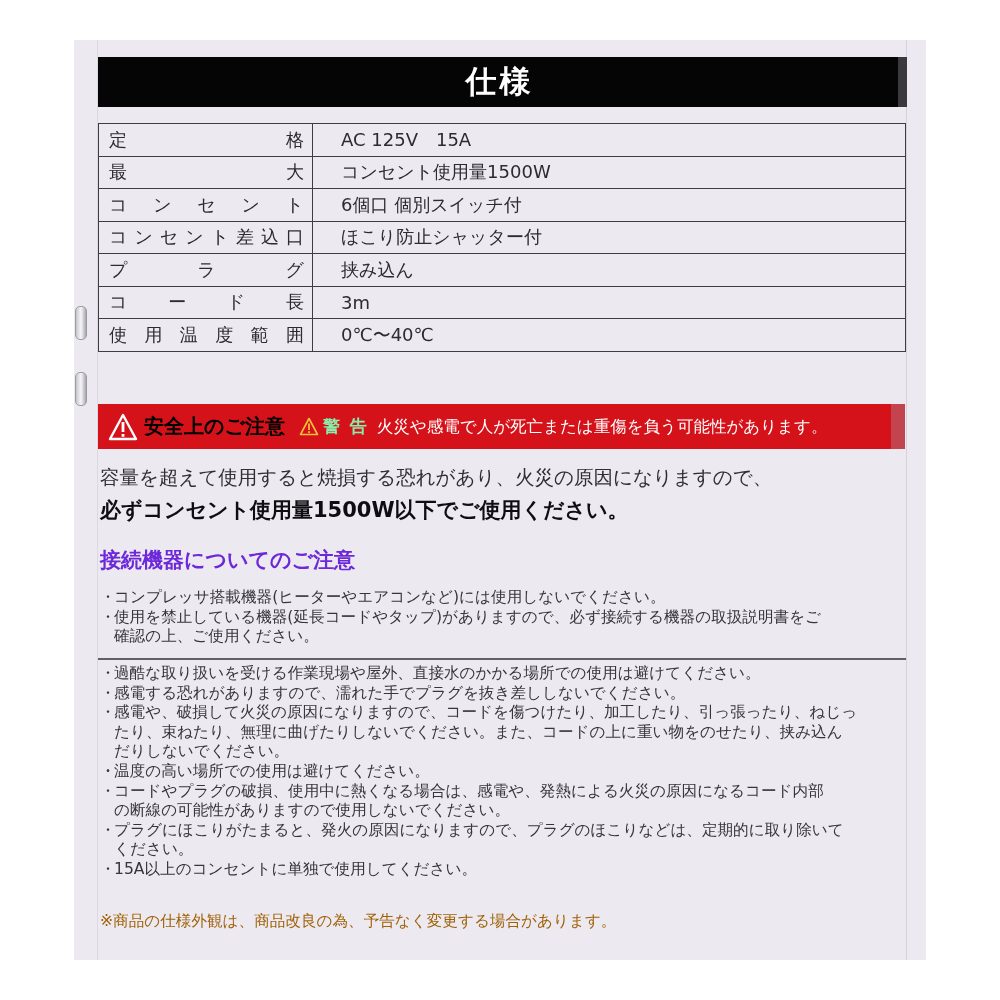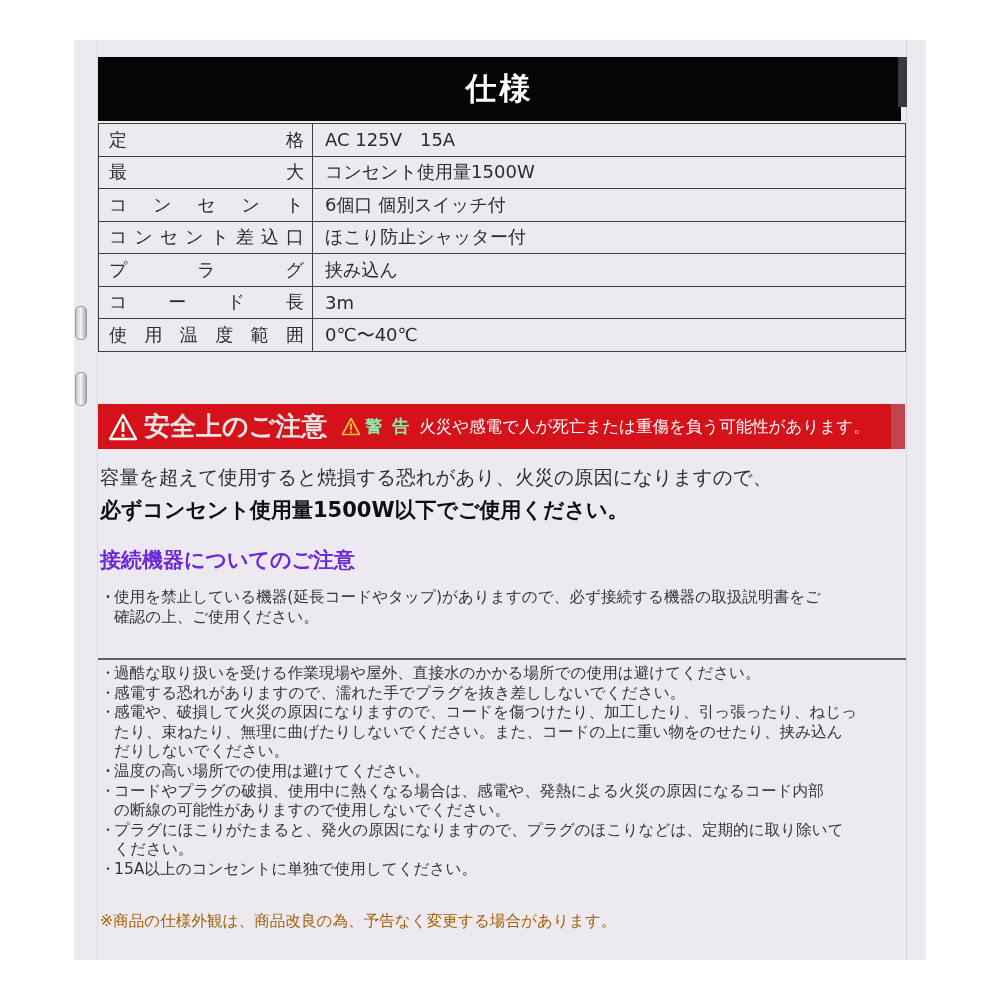--- a/index.html
+++ b/index.html
@@ -6,38 +6,38 @@
     body { width: 1000px; height: 1000px; position: relative; overflow: hidden;
            font-family: "DejaVu Sans", "Liberation Sans", sans-serif; color: #2a2a2e; }
     .page { position: absolute; left: 74px; top: 40px; width: 852px; height: 920px;
             background: #ece9f1; }
     .page-fold-right { position: absolute; left: 906px; top: 40px; width: 1px; height: 920px; background: #d6d2dc; }
     .page-fold-left { position: absolute; left: 97px; top: 40px; width: 1px; height: 920px; background: #dcd8e2; }
     .binder-ring { position: absolute; left: 75px; width: 10px; height: 32px; border-radius: 5px;
                    background: linear-gradient(90deg, #c8c6cc, #f6f6f8 50%, #a9a7ae); border: 1px solid #9d9ba2; }
 
     
-    .title-bar { position: absolute; left: 98px; top: 57px; width: 803px; height: 64px; background: #050505;
+    .title-bar { position: absolute; left: 98px; top: 57px; width: 803px; height: 50px; background: #050505;
                  display: flex; align-items: center; justify-content: center; }
     .title-bar-edge { position: absolute; left: 898px; top: 57px; width: 9px; height: 50px; background: #3a3a3e; }
     .title-text { color: #ffffff; font-weight: bold; font-size: 31px; letter-spacing: 3px; }
 
     
     .spec-table { position: absolute; left: 98px; top: 123px; width: 808px; border-collapse: collapse; }
     .spec-table td { border: 1.5px solid #3d3d42; height: 31.5px; padding: 0 10px; font-size: 18px; color: #2b2b30; }
     .spec-table td.label { width: 195px; padding: 0 8px 0 10px; }
     .spec-table td.label .spread { display: flex; justify-content: space-between; }
-    .spec-table td.value { padding-left: 12px; }
+    .spec-table td.value { padding-left: 28px; }
 
     
     .warn-banner { position: absolute; left: 98px; top: 404px; width: 795px; height: 45px; background: #d5121a;
                    display: flex; align-items: center; color: #fff; }
     .warn-banner-edge { position: absolute; left: 891px; top: 404px; width: 14px; height: 45px; background: #c1444f; }
     .warn-icon { width: 30px; height: 28px; margin-left: 10px; margin-right: 6px; }
-    .warn-title { font-weight: bold; font-size: 26px; color: #e5e5e5; margin-right: 14px; white-space: nowrap; }
+    .warn-title { font-weight: bold; font-size: 20px; color: #000000; margin-right: 14px; white-space: nowrap; }
     .warn-icon-small { width: 20px; height: 19px; margin-right: 4px; }
     .warn-label { font-weight: bold; font-size: 17px; color: #86efac; margin-right: 8px; white-space: nowrap; letter-spacing: 2px; }
     .warn-text { font-weight: normal; font-size: 16.5px; color: #fff; white-space: nowrap; }
 
     
     .lead { position: absolute; left: 100px; top: 462px; width: 800px; font-size: 19.5px; line-height: 32px; color: #2e2e33; }
     .lead .strong { font-weight: bold; font-size: 21px; color: #0e0e12; }
 
     .section-title { position: absolute; left: 100px; top: 546px; font-size: 21px; font-weight: bold; color: #6d28d9; }
 
@@ -165,21 +165,21 @@
 </div>
 <div class="warn-banner-edge"></div>
 
 <div class="lead">
   <div>容量を超えて使用すると焼損する恐れがあり、火災の原因になりますので、</div>
   <div class="strong">必ずコンセント使用量1500W以下でご使用ください。</div>
 </div>
 
 <div class="section-title">接続機器についてのご注意</div>
 <ul class="list list-a" id="list-a">
-    <li><span class="bullet">・</span></li>
+    <li><span class="bullet">・</span><span>コンプレッサ搭載機器(ヒーターやエアコンなど)には使用しないでください。</span></li>
     <li><span class="bullet">・</span><span>使用を禁止している機器(延長コードやタップ)がありますので、必ず接続する機器の取扱説明書をご
 確認の上、ご使用ください。</span></li>
   </ul>
 
 <div class="divider"></div>
 
 <ul class="list list-b" id="list-b">
     <li><span class="bullet">・</span><span>過酷な取り扱いを受ける作業現場や屋外、直接水のかかる場所での使用は避けてください。</span></li>
     <li><span class="bullet">・</span><span>感電する恐れがありますので、濡れた手でプラグを抜き差ししないでください。</span></li>
     <li><span class="bullet">・</span><span>感電や、破損して火災の原因になりますので、コードを傷つけたり、加工したり、引っ張ったり、ねじっ

